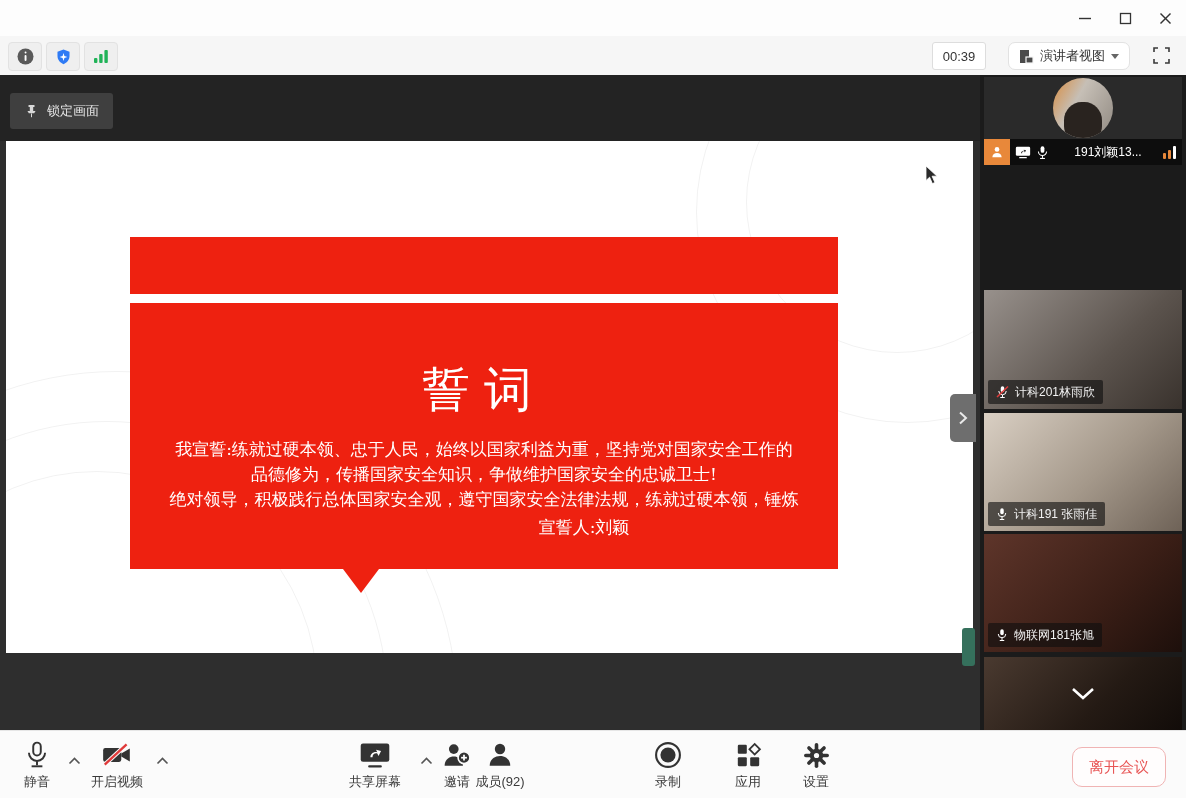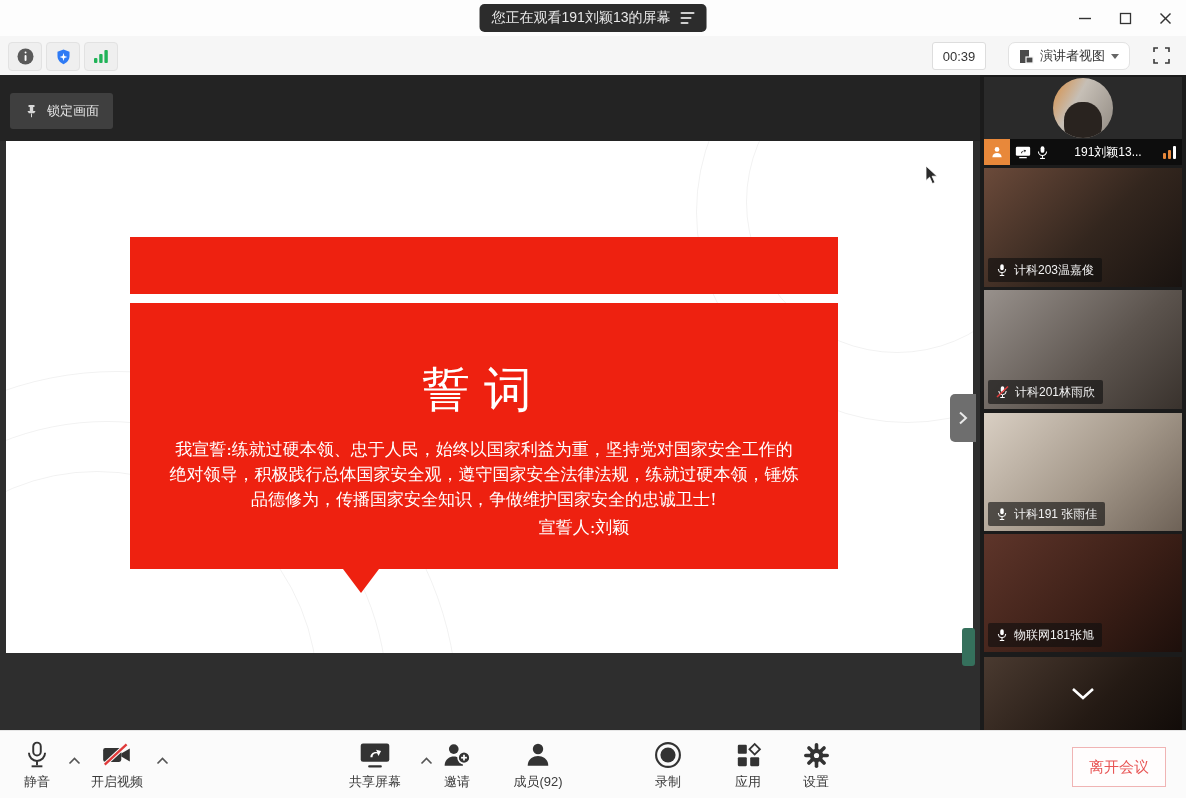--- a/index.html
+++ b/index.html
@@ -80,37 +80,29 @@
   .more-chevron{position:absolute;left:50%;top:50%;transform:translate(-50%,-50%);}
 
   
   .bottombar{position:absolute;left:0;top:730px;width:1186px;height:68px;background:#fbfbfb;
       border-top:1px solid #e6e6e6;}
   .tb-item{position:absolute;top:8px;width:80px;text-align:center;color:#3a3a3a;font-size:13px;cursor:pointer;}
   .tb-item .ico{height:32px;display:flex;align-items:center;justify-content:center;}
   .tb-item .lbl{margin-top:2px;}
   .tb-caret{position:absolute;top:26px;cursor:pointer;}
   .leavebtn{position:absolute;right:20px;top:16px;width:92px;height:38px;background:#fffdfd;
-      border:1px solid #f0b4b4;border-radius:0;color:#e85555;font-size:15px;display:flex;
+      border:1px solid #f0b4b4;border-radius:10px;color:#e85555;font-size:15px;display:flex;
       align-items:center;justify-content:center;cursor:pointer;}
 </style>
 </head>
 <body>
 
 <div class="app">
 
   <div class="titlebar">
-    <div class="title-pill">
-      <span>您正在观看191刘颖13的屏幕</span>
-      <span class="hamb">
-          <i></i>
-          <i></i>
-          <i></i>
-        </span>
-    </div>
     <div class="win-controls">
       <div class="wc">
         <svg width="14" height="14" viewBox="0 0 14 14">
             <line x1="1" y1="7.5" x2="13" y2="7.5" stroke="#333" stroke-width="1.4"></line>
           </svg>
       </div>
       <div class="wc">
         <svg width="13" height="13" viewBox="0 0 13 13">
             <rect x="1.5" y="1.5" width="10" height="10" fill="none" stroke="#333" stroke-width="1.3"></rect>
           </svg>
@@ -184,22 +176,22 @@
       <div class="deco-circle" style="left:-180px;top:280px;width:560px;height:560px;"></div>
       <div class="deco-circle" style="left:-230px;top:230px;width:680px;height:680px;"></div>
       <div class="deco-circle" style="left:740px;top:-90px;width:300px;height:300px;"></div>
       <div class="deco-circle" style="left:690px;top:-140px;width:420px;height:420px;"></div>
 
       <div class="redbar"></div>
       <div class="redbox">
         <div class="sl-title">誓词</div>
         <div class="sl-body">
           <div>我宣誓:练就过硬本领、忠于人民，始终以国家利益为重，坚持党对国家安全工作的</div>
+          <div>品德修为，传播国家安全知识，争做维护国家安全的忠诚卫士!</div>
           <div>绝对领导，积极践行总体国家安全观，遵守国家安全法律法规，练就过硬本领，锤炼</div>
-          <div>品德修为，传播国家安全知识，争做维护国家安全的忠诚卫士!</div>
         </div>
         <div class="sl-sign">宣誓人:刘颖</div>
       </div>
       <div class="tri"></div>
 
     </div>
 
     <div class="expander">
       <svg width="10" height="14" viewBox="0 0 10 14">
         <polyline points="2,1.5 8,7 2,12.5" fill="none" stroke="#eaeaea" stroke-width="2"></polyline>
@@ -238,31 +230,20 @@
         </svg>
         <span class="t1name">191刘颖13...</span>
         <span class="sigbars">
           <i style="height:6px;background:#e8883a"></i>
           <i style="height:9px;background:#e8883a"></i>
           <i style="height:13px;background:#fff"></i>
         </span>
       </div>
     </div>
 
-    <div class="tile t2">
-      <div class="namechip">
-        <svg width="12" height="14" viewBox="0 0 24 26">
-          <rect x="8.5" y="1.5" width="7" height="12" rx="3.5" fill="#fff"></rect>
-          <path d="M4.5 11a7.5 7.5 0 0 0 15 0" fill="none" stroke="#fff" stroke-width="2"></path>
-          <line x1="12" y1="19" x2="12" y2="23" stroke="#fff" stroke-width="2"></line>
-          <line x1="7.5" y1="24" x2="16.5" y2="24" stroke="#fff" stroke-width="2"></line>
-        </svg>
-        <span>计科203温嘉俊</span>
-      </div>
-    </div>
 
     <div class="tile t3">
       <div class="namechip">
         <svg width="13" height="14" viewBox="0 0 26 26">
           <rect x="9.5" y="1.5" width="7" height="12" rx="3.5" fill="#fff"></rect>
           <path d="M5.5 11a7.5 7.5 0 0 0 15 0" fill="none" stroke="#fff" stroke-width="2"></path>
           <line x1="13" y1="19" x2="13" y2="23" stroke="#fff" stroke-width="2"></line>
           <line x1="8.5" y1="24" x2="17.5" y2="24" stroke="#fff" stroke-width="2"></line>
           <line x1="2" y1="23" x2="24" y2="2" stroke="#e03a3a" stroke-width="3"></line>
         </svg>
@@ -353,21 +334,21 @@
         <circle cx="10" cy="6.5" r="4.5" fill="#333"></circle>
         <path d="M1.5 22c0-5.5 4.2-8.5 8.5-8.5s8.5 3 8.5 8.5z" fill="#333"></path>
         <circle cx="19.5" cy="14.5" r="5.5" fill="#333" stroke="#fbfbfb" stroke-width="1.5"></circle>
         <line x1="19.5" y1="11.8" x2="19.5" y2="17.2" stroke="#fff" stroke-width="1.6"></line>
         <line x1="16.8" y1="14.5" x2="22.2" y2="14.5" stroke="#fff" stroke-width="1.6"></line>
       </svg>
         </div>
       <div class="lbl">邀请</div>
     </div>
 
-    <div class="tb-item" style="left:498px">
+    <div class="tb-item" style="left:460px">
       <div class="ico">
           <svg width="26" height="28" viewBox="0 0 24 24">
         <circle cx="12" cy="6.5" r="4.8" fill="#333"></circle>
         <path d="M2.5 22c0-5.8 4.5-9 9.5-9s9.5 3.2 9.5 9z" fill="#333"></path>
       </svg>
         </div>
       <div class="lbl">成员(92)</div>
     </div>
 
 

